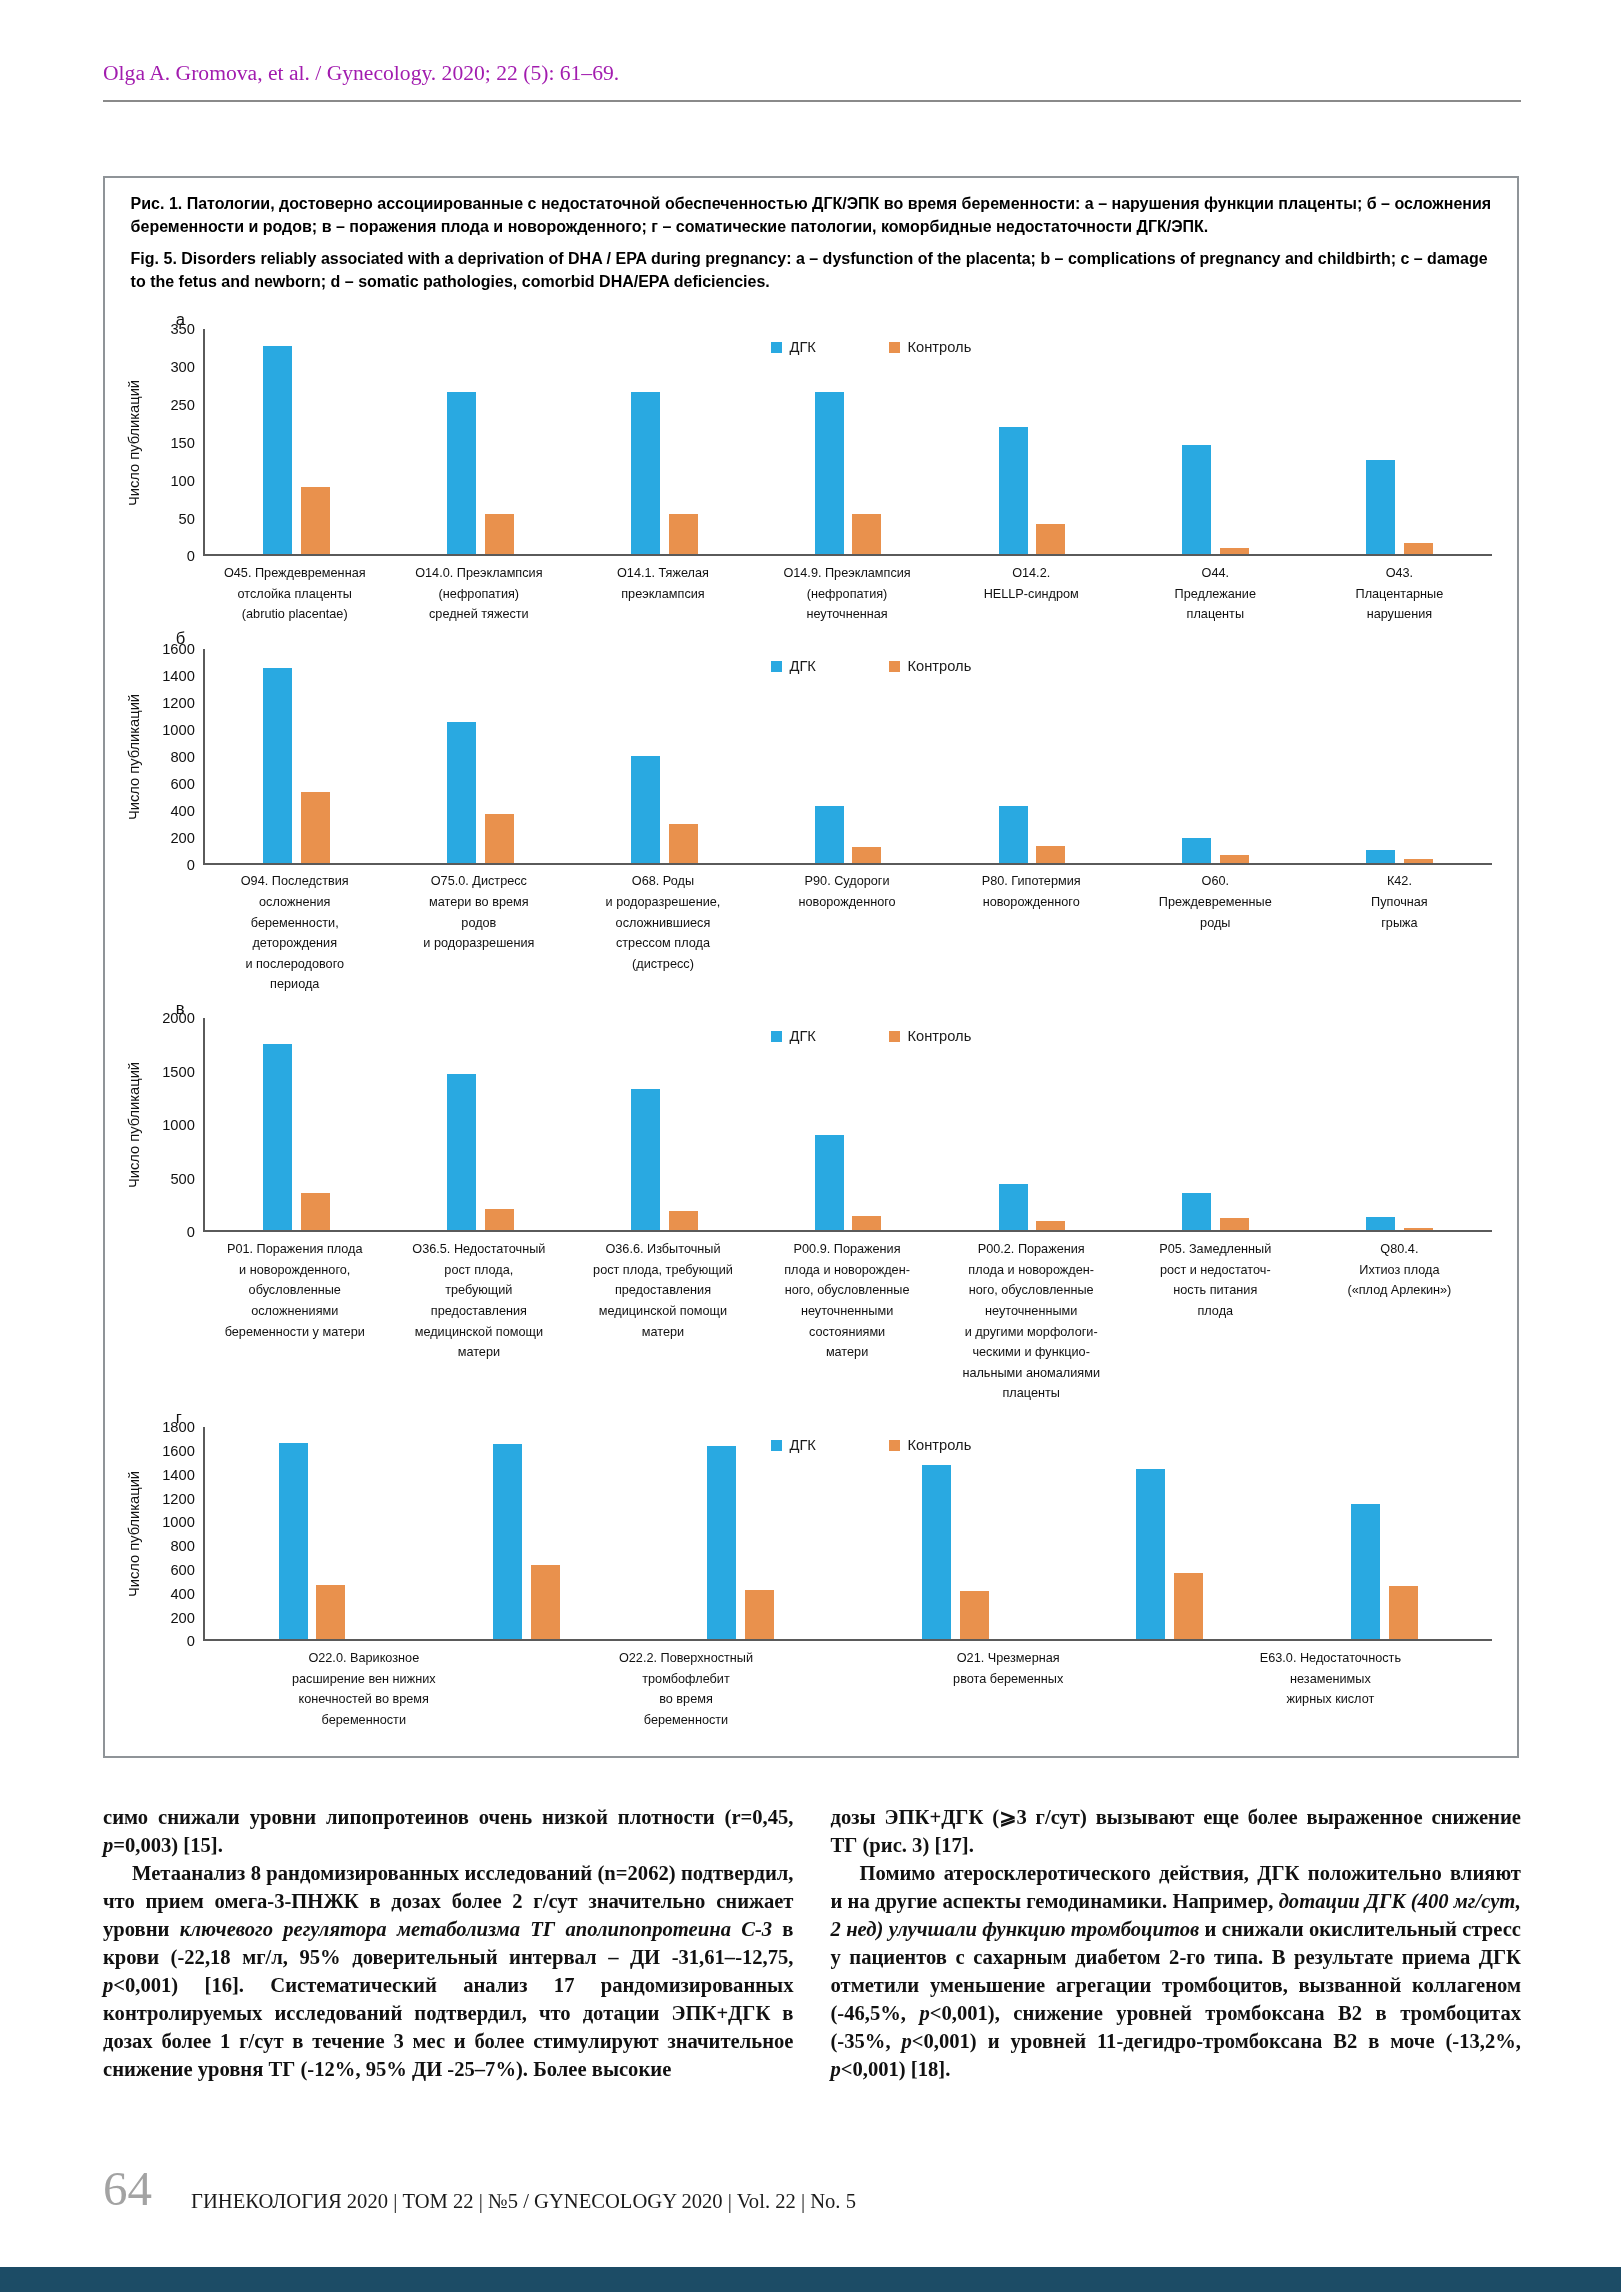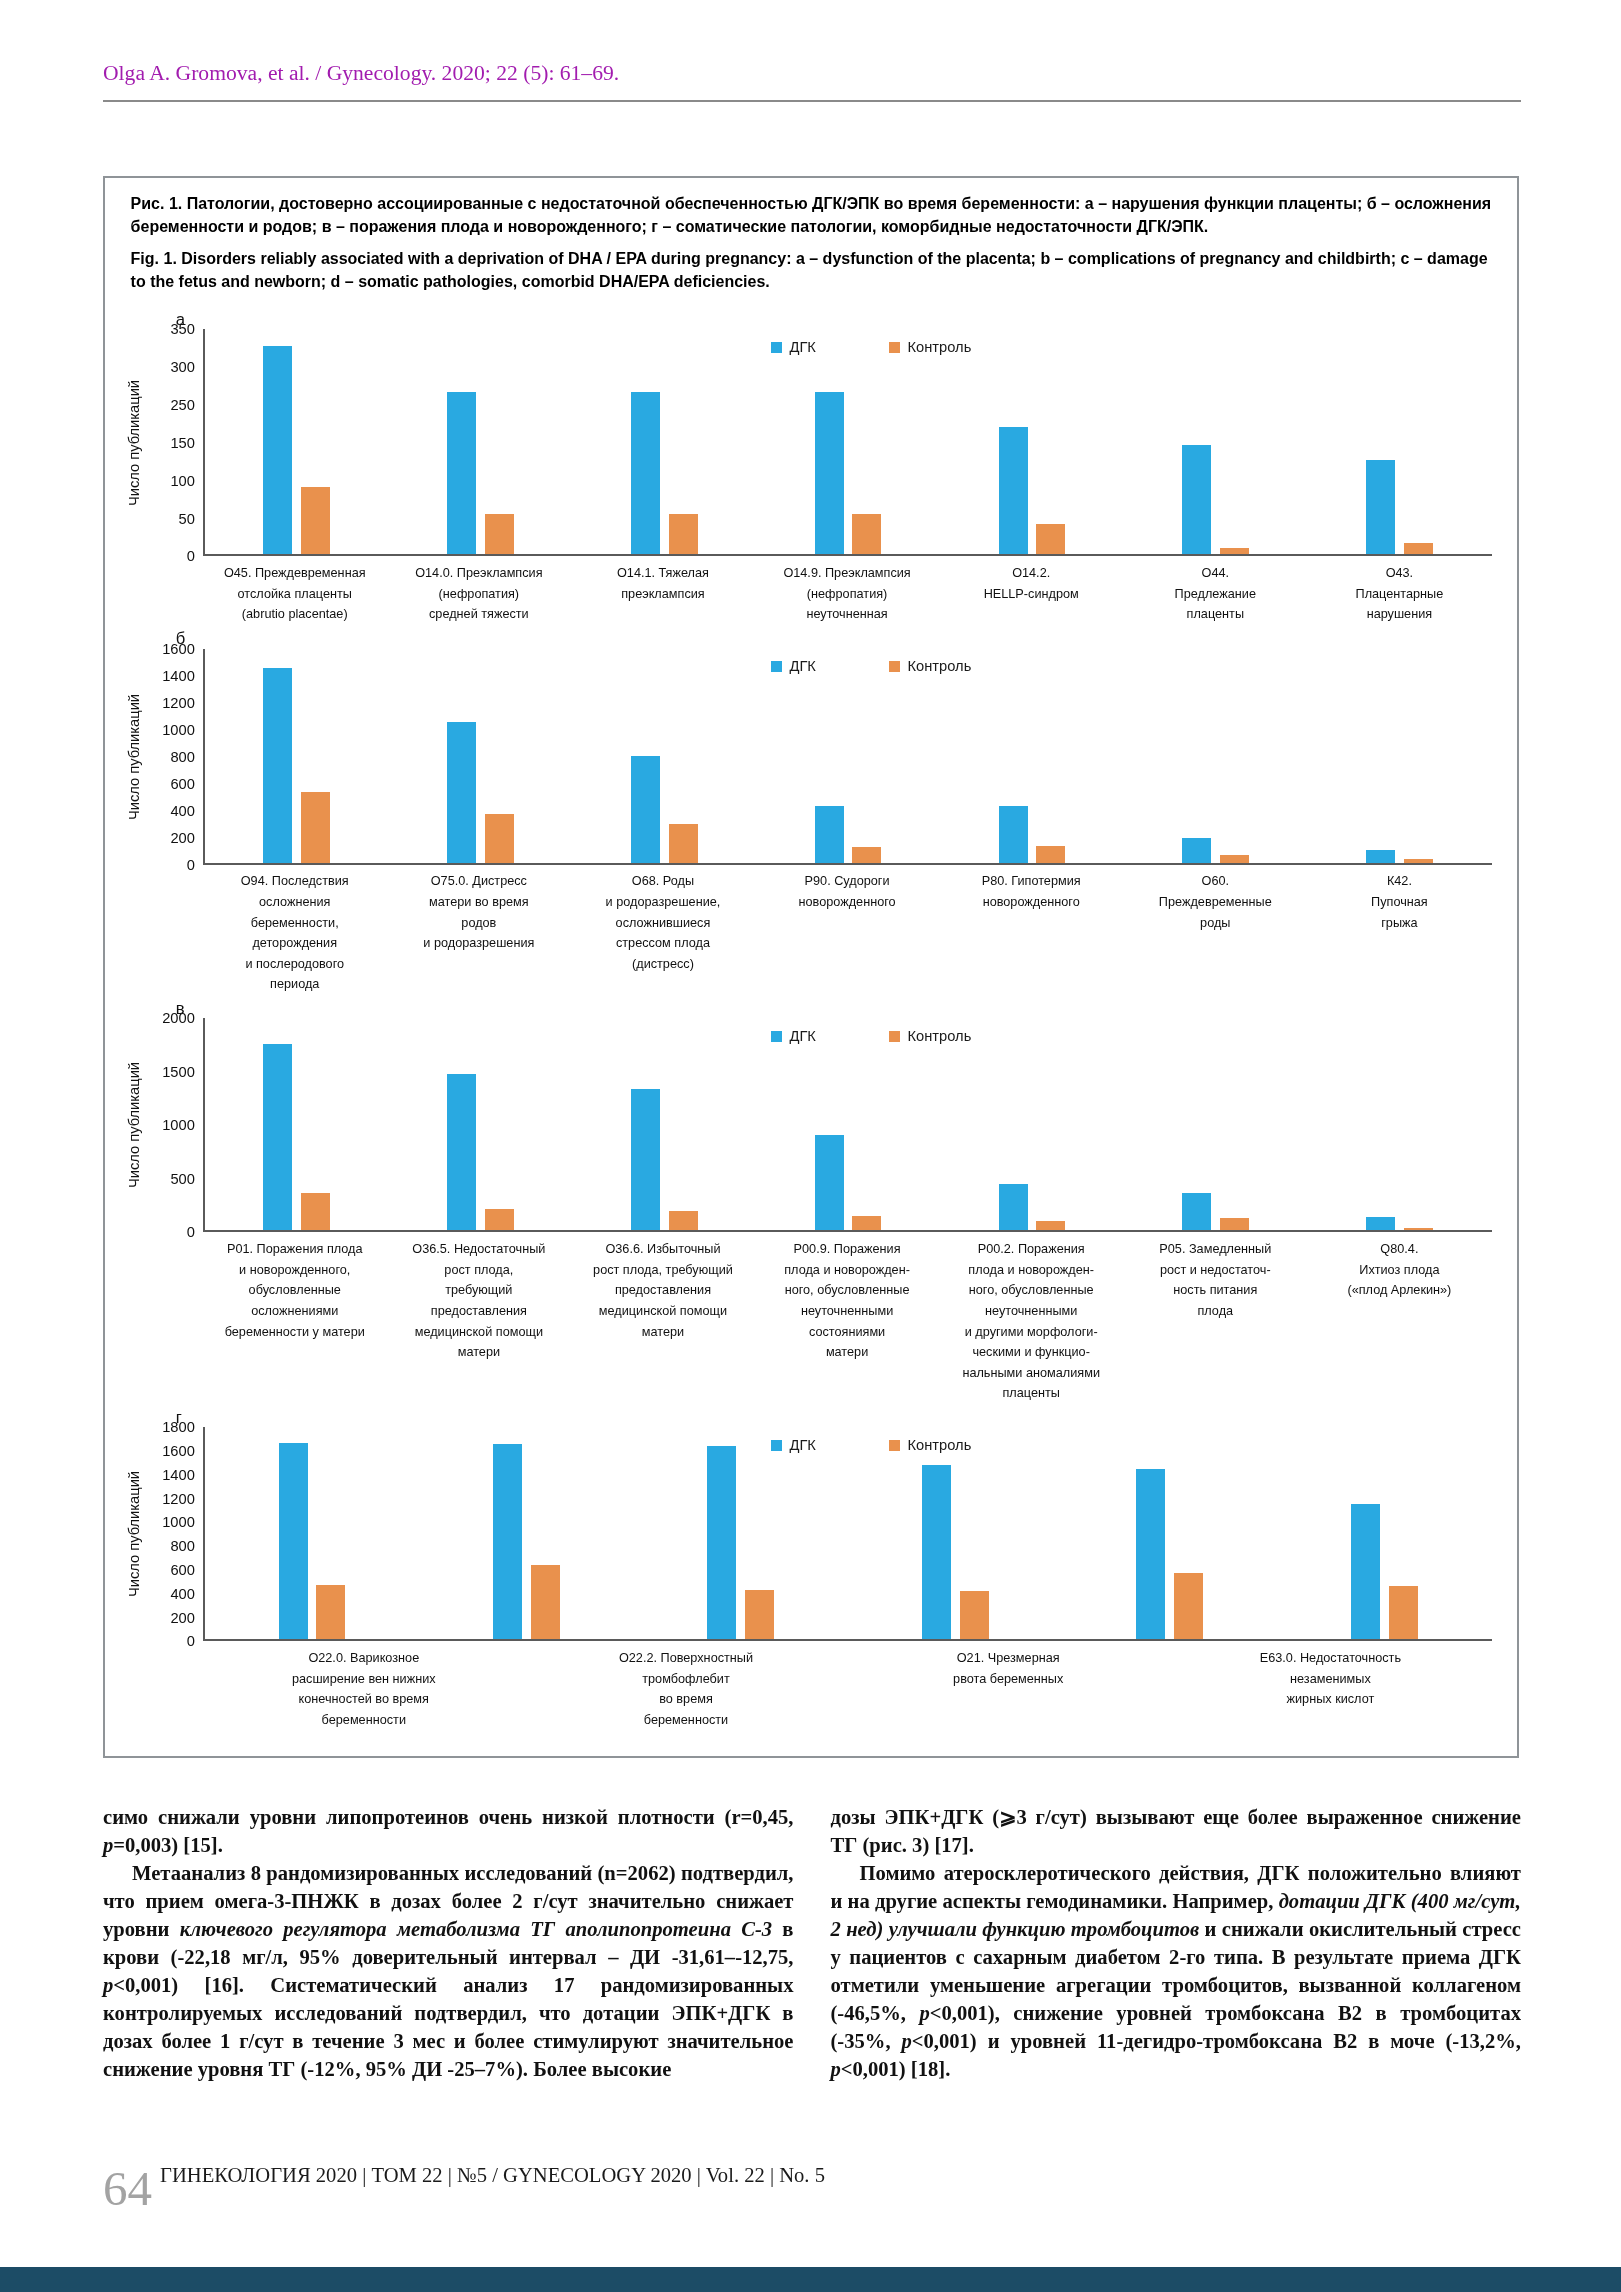--- a/index.html
+++ b/index.html
@@ -49,35 +49,35 @@
   
   .columns{
     position:absolute;left:103px;top:1803px;width:1418px;display:flex;gap:37px;
     font-size:20.6px;line-height:28px;text-align:justify;color:#111;
   }
   .col{flex:1 1 0;font-weight:bold;}
   .col p{margin:0;}
   .col p.indent{text-indent:29px;}
   .it{font-style:italic;}
   
-  .footer{position:absolute;left:103px;top:2164px;display:flex;align-items:flex-start;gap:8px;}
+  .footer{position:absolute;left:103px;top:2164px;display:flex;align-items:flex-end;gap:39px;}
   .page-num{font-size:49px;color:#a3a3a3;line-height:1;}
   .journal-line{font-size:20.6px;color:#1a1a1a;}
   .bottom-bar{position:absolute;left:0;right:0;bottom:0;height:26.5px;background:#1c4c66;}
 </style>
 </head>
 <body>
 
 <div class="header">Olga A. Gromova, et al. / Gynecology. 2020; 22 (5): 61–69.</div>
 <div class="header-rule"></div>
 
 <div class="figure-box">
   <div class="captions">
     <p class="cap">Рис. 1. Патологии, достоверно ассоциированные с недостаточной обеспеченностью ДГК/ЭПК во время беременности: а – нарушения функции плаценты; б – осложнения беременности и родов; в – поражения плода и новорожденного; г – соматические патологии, коморбидные недостаточности ДГК/ЭПК.</p>
-    <p class="cap">Fig. 1. Disorders reliably associated with a deprivation of DHA / EPA during pregnancy: a – dysfunction of the placenta; b – complications of pregnancy and childbirth; c – damage to the fetus and newborn; d – somatic pathologies, comorbid DHA/EPA deficiencies.</p>
+    <p class="cap">Fig. 5. Disorders reliably associated with a deprivation of DHA / EPA during pregnancy: a – dysfunction of the placenta; b – complications of pregnancy and childbirth; c – damage to the fetus and newborn; d – somatic pathologies, comorbid DHA/EPA deficiencies.</p>
   </div>
   <div class="chart" style="grid-template-rows: 227px auto;">
       <div class="panel-letter">а</div>
       <div class="y-title">Число публикаций</div>
       <div class="y-ticks">
         <span>350</span>
         <span>300</span>
         <span>250</span>
         <span>150</span>
         <span>100</span>

